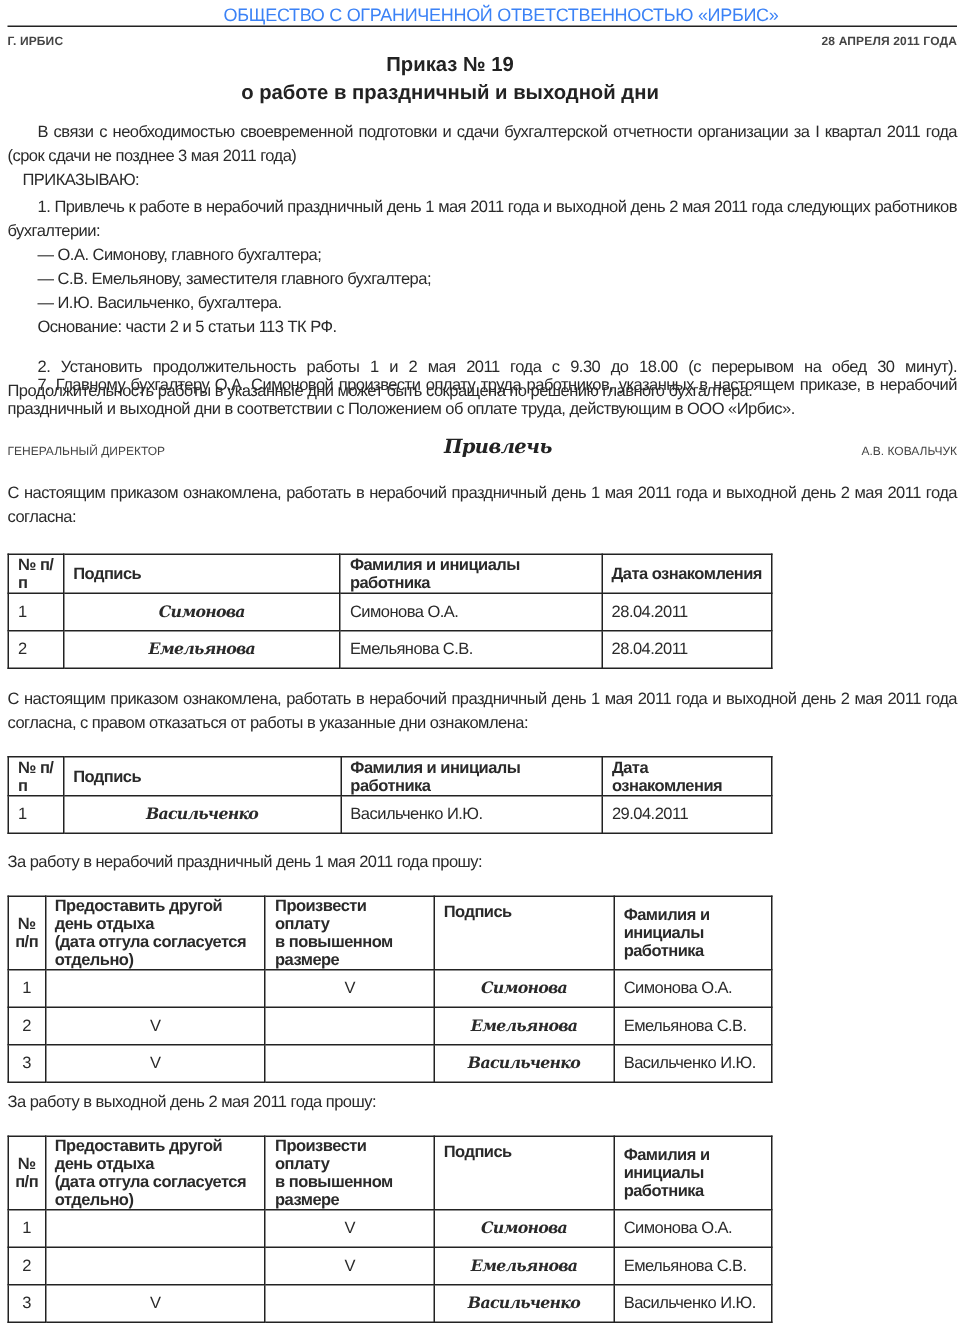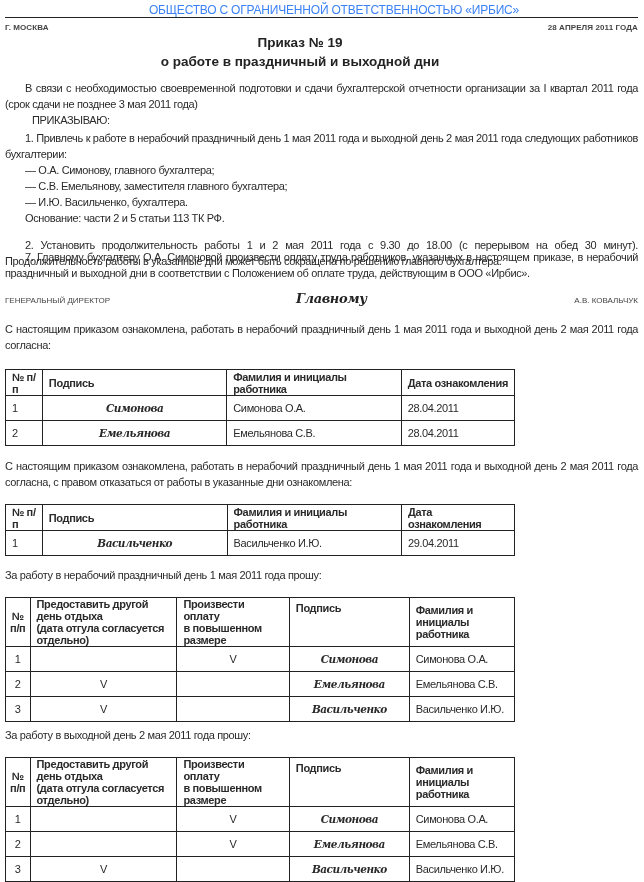--- a/index.html
+++ b/index.html
@@ -18,37 +18,37 @@
   td, th { border:1.3px solid #222; padding:0 6px; color:#2a2a2a; }
   th { font-weight:bold; text-align:left; }
   .c { text-align:center; }
   .sig { text-align:center; font-family:"DejaVu Serif", serif; font-style:italic; font-weight:bold; font-size:10.5px; letter-spacing:-0.5px;margin-left:24px; }
 </style>
 </head>
 <body>
 
 <div class="abs org">ОБЩЕСТВО С ОГРАНИЧЕННОЙ ОТВЕТСТВЕННОСТЬЮ «ИРБИС»</div>
 <div class="abs rule"></div>
-<div class="abs meta" style="left:5px;">Г. МОСКВА</div>
+<div class="abs meta" style="left:5px;">Г. ИРБИС</div>
 <div class="abs meta" style="right:6px;">28 АПРЕЛЯ 2011 ГОДА</div>
 <div class="abs title" style="top:35px;">Приказ № 19</div>
 <div class="abs title" style="top:54px;">о работе в праздничный и выходной дни</div>
 
 <div class="abs p just" style="left:5px; width:633px; top:81px; text-indent:20px;">В связи с необходимостью своевременной подготовки и сдачи бухгалтерской отчетности организации за I квартал 2011 года (срок сдачи не позднее 3 мая 2011 года)</div>
-<div class="abs p" style="left:20px; top:113px;padding-left:12px;">ПРИКАЗЫВАЮ:</div>
+<div class="abs p" style="left:3px; top:113px;padding-left:12px;">ПРИКАЗЫВАЮ:</div>
 <div class="abs p just" style="left:5px; width:633px; top:131px; text-indent:20px;">1. Привлечь к работе в нерабочий праздничный день 1 мая 2011 года и выходной день 2 мая 2011 года следующих работников бухгалтерии:</div>
 <div class="abs p" style="left:25px; top:163px;">— О.А. Симонову, главного бухгалтера;</div>
 <div class="abs p" style="left:25px; top:179px;">— С.В. Емельянову, заместителя главного бухгалтера;</div>
 <div class="abs p" style="left:25px; top:195px;">— И.Ю. Васильченко, бухгалтера.</div>
 <div class="abs p" style="left:25px; top:211px;">Основание: части 2 и 5 статьи 113 ТК РФ.</div>
 <div class="abs p just" style="left:5px; width:633px; top:238px; text-indent:20px;">2. Установить продолжительность работы 1 и 2 мая 2011 года с 9.30 до 18.00 (с перерывом на обед 30 минут). Продолжительность работы в указанные дни может быть сокращена по решению главного бухгалтера.</div>
 <div class="abs p just" style="left:5px; width:633px; top:250px; text-indent:20px;">7. Главному бухгалтеру О.А. Симоновой произвести оплату труда работников, указанных в настоящем приказе, в нерабочий праздничный и выходной дни в соответствии с Положением об оплате труда, действующим в ООО «Ирбис».</div>
 
 <div class="abs sig-role" style="left:5px;">ГЕНЕРАЛЬНЫЙ ДИРЕКТОР</div>
-<div class="abs script" style="left:296px; top:291px; font-size:13px;">Главному</div>
+<div class="abs script" style="left:296px; top:291px; font-size:13px;">Привлечь</div>
 <div class="abs sig-role" style="right:6px;">А.В. КОВАЛЬЧУК</div>
 
 <div class="abs p just" style="left:5px; width:633px; top:322px;">С настоящим приказом ознакомлена, работать в нерабочий праздничный день 1 мая 2011 года и выходной день 2 мая 2011 года согласна:</div>
 <table style="top:369px;">
   <colgroup>
       <col style="width:43px">
       <col style="width:236px">
       <col style="width:227px">
       <col style="width:127px">
     </colgroup>

